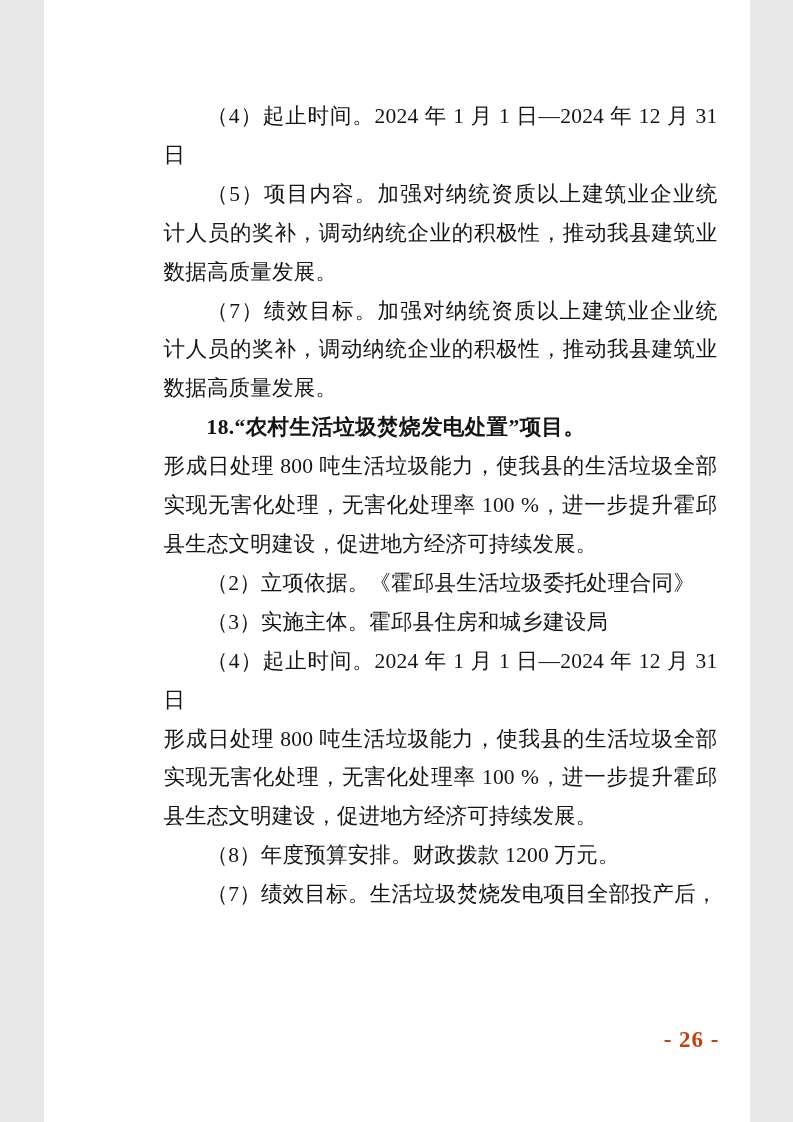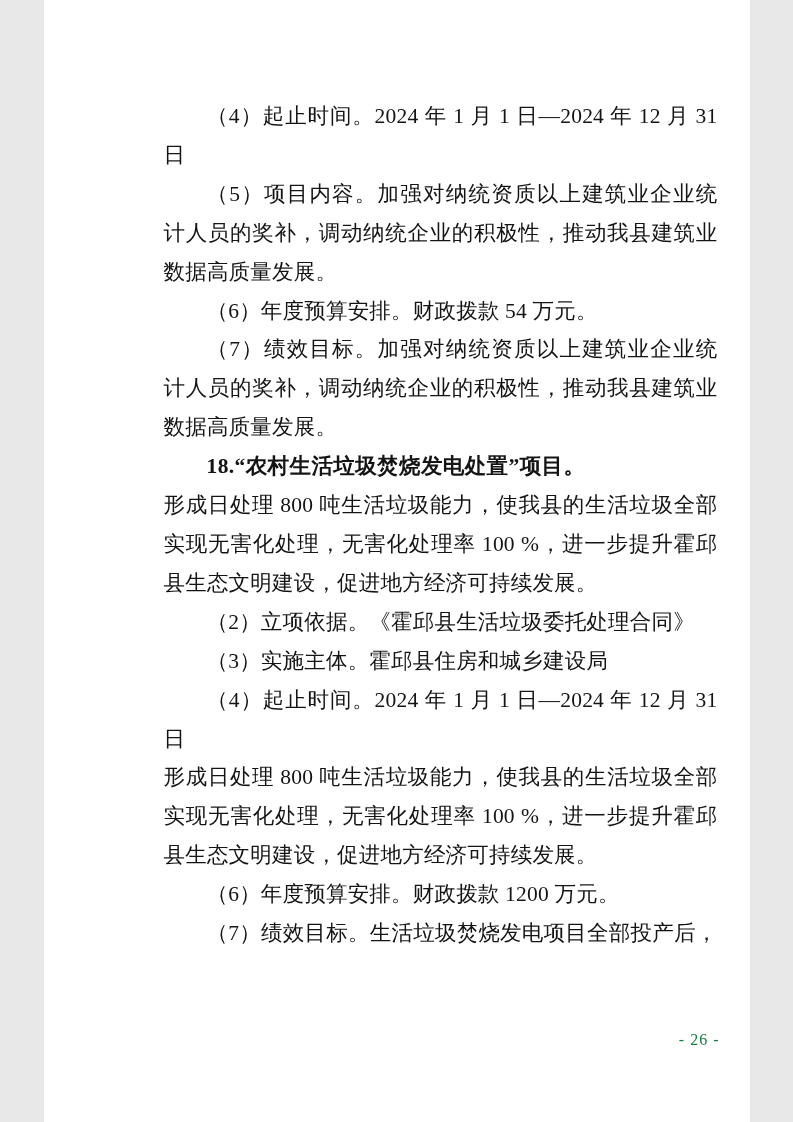--- a/index.html
+++ b/index.html
@@ -26,48 +26,48 @@
   .ln  { min-height: 38.9px; }
   .ind { text-indent: 2em; }
   .str { text-align-last: justify; }
   .b   { font-weight: bold; letter-spacing: 0.4px; }
   .pageno {
     position: absolute;
     left: 120px;
     top: 1028px;
     width: 556px;
     text-align: right;
-    font-size: 16px;
+    font-size: 23px;
     line-height: 24px;
     letter-spacing: 1px;
-    color: #15803d;
+    color: #c2410c;
+    font-weight: bold;
   }
 </style>
 </head>
 <body>
 
 <div class="page">
   <div class="doc">
     <div class="ln ind str">（4）起止时间。2024 年 1 月 1 日—2024 年 12 月 31</div>
     <div class="ln">日</div>
     <div class="ln ind str">（5）项目内容。加强对纳统资质以上建筑业企业统</div>
     <div class="ln str">计人员的奖补，调动纳统企业的积极性，推动我县建筑业</div>
     <div class="ln">数据高质量发展。</div>
-    <div class="ln ind">（6）年度预算安排。财政拨款 54 万元。</div>
     <div class="ln ind str">（7）绩效目标。加强对纳统资质以上建筑业企业统</div>
     <div class="ln str">计人员的奖补，调动纳统企业的积极性，推动我县建筑业</div>
     <div class="ln">数据高质量发展。</div>
     <div class="ln ind b">18.“农村生活垃圾焚烧发电处置”项目。</div>
     <div class="ln str">形成日处理 800 吨生活垃圾能力，使我县的生活垃圾全部</div>
     <div class="ln str">实现无害化处理，无害化处理率 100 %，进一步提升霍邱</div>
     <div class="ln">县生态文明建设，促进地方经济可持续发展。</div>
     <div class="ln ind">（2）立项依据。《霍邱县生活垃圾委托处理合同》</div>
     <div class="ln ind">（3）实施主体。霍邱县住房和城乡建设局</div>
     <div class="ln ind str">（4）起止时间。2024 年 1 月 1 日—2024 年 12 月 31</div>
     <div class="ln">日</div>
     <div class="ln str">形成日处理 800 吨生活垃圾能力，使我县的生活垃圾全部</div>
     <div class="ln str">实现无害化处理，无害化处理率 100 %，进一步提升霍邱</div>
     <div class="ln">县生态文明建设，促进地方经济可持续发展。</div>
-    <div class="ln ind">（6）年度预算安排。财政拨款 1200 万元。</div>
+    <div class="ln ind">（8）年度预算安排。财政拨款 1200 万元。</div>
     <div class="ln ind str">（7）绩效目标。生活垃圾焚烧发电项目全部投产后，</div>
   </div>
   <div class="pageno">- 26 -</div>
 </div>
 
 </body></html>

